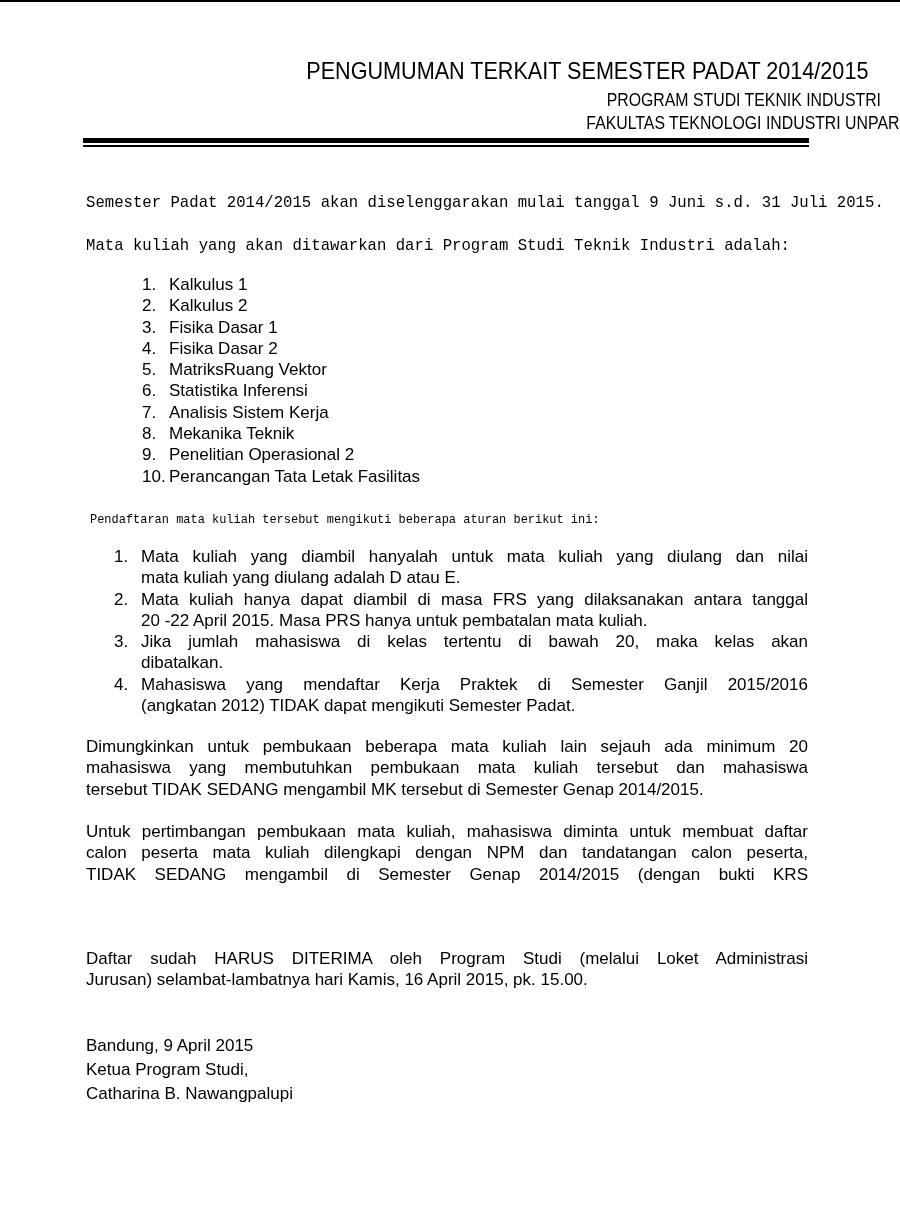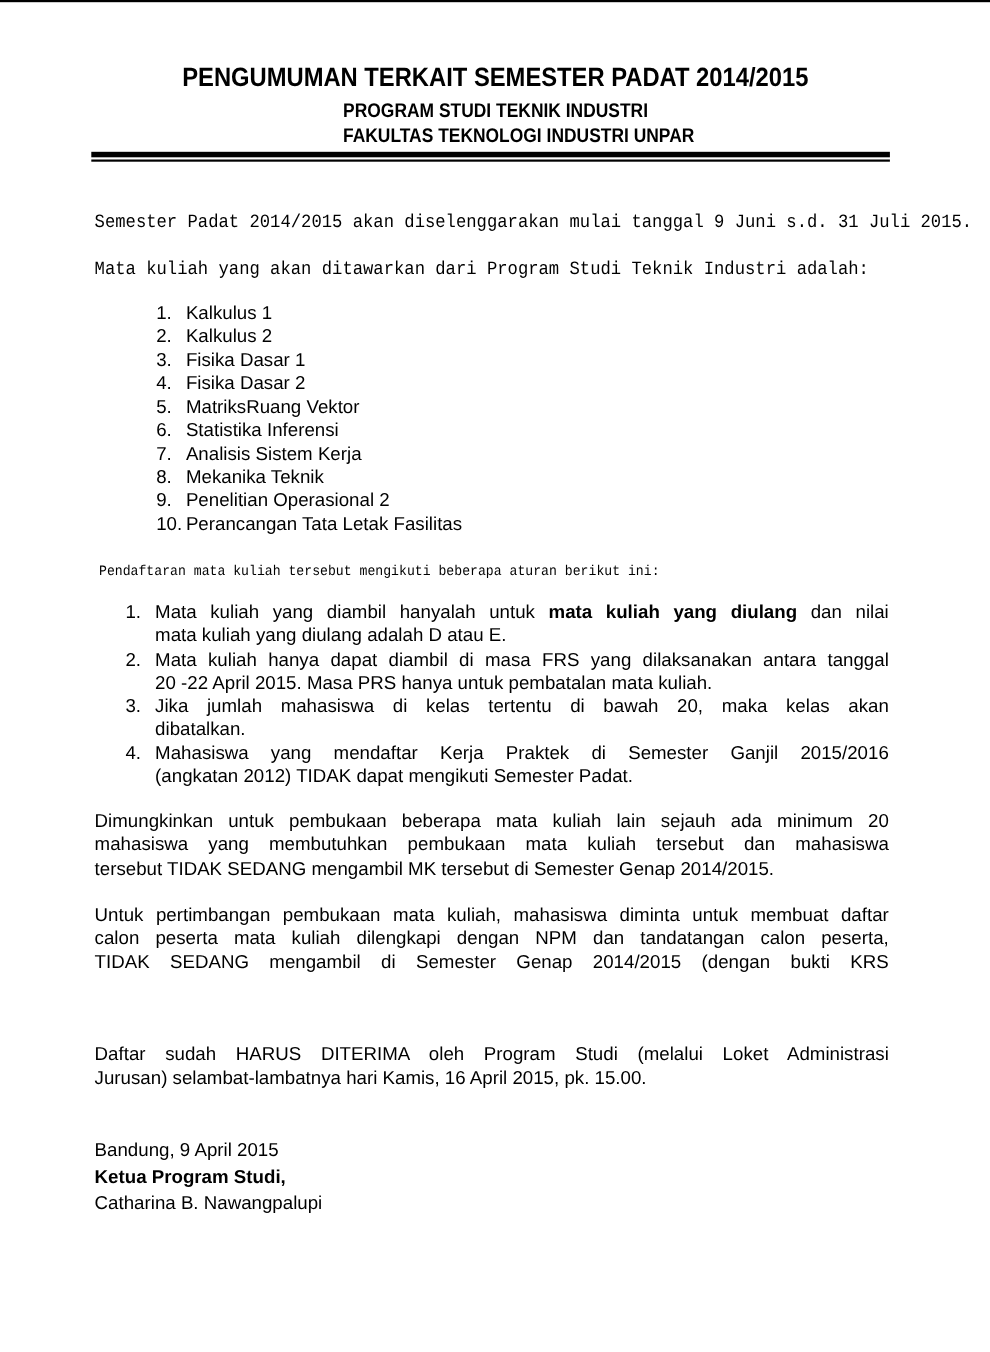--- a/index.html
+++ b/index.html
@@ -1,19 +1,19 @@
 <!DOCTYPE html>
 <html><head>
   <meta charset="utf-8">
   <style>
     html, body { margin: 0; padding: 0; background: #ffffff; }
     body { width: 900px; height: 1229px; position: relative; overflow: hidden;
            font-family: "Liberation Sans", "DejaVu Sans", sans-serif; color: #000; }
     .top-rule { position: absolute; left: 0; top: 0; width: 900px; height: 2px; background: #000; }
-    .hdr { position: absolute; left: 0; width: 900px; text-align: center; font-weight: bold; white-space: nowrap; }
+    .hdr { position: absolute; left: 0; width: 900px; text-align: right; font-weight: normal; white-space: nowrap; }
     .hdr span { display: inline-block; transform-origin: center top; }
     .h1 { top: 57px; font-size: 24px; }
     .h1 span { transform: scaleX(0.90); }
     .h2 { top: 90px; font-size: 18px; }
     .h2 span { transform: scaleX(0.88); }
     .h3 { top: 113px; font-size: 18px; padding-left: 21px; }
     .h3 span { transform: scaleX(0.88); }
     .rule-thick { position: absolute; left: 83px; top: 138px; width: 726px; height: 5px; background: #000; }
     .rule-thin { position: absolute; left: 83px; top: 145px; width: 726px; height: 2px; background: #000; }
 
@@ -24,21 +24,21 @@
     .course { display: flex; white-space: nowrap; }
     .course .num { width: 27px; }
 
     .block { position: absolute; left: 86px; width: 722px; font-size: 17px; line-height: 21.3px; }
     .jl { display: block; text-align: justify; text-align-last: justify; }
     .jl.last { text-align-last: left; }
     .rules { position: absolute; left: 114px; width: 694px; font-size: 17px; line-height: 21.3px; }
     .rule-item { display: flex; }
     .rule-item .num { width: 27px; flex: none; }
     .rule-item .body { flex: 1; }
-    .b { font-weight: bold; }
+    .b { font-weight: normal; }
     .sig { position: absolute; left: 86px; top: 1034px; font-size: 17px; line-height: 24px; white-space: nowrap; }
   </style>
 </head>
 <body>
 
 <div class="top-rule"></div>
 
 <div class="hdr h1"><span>PENGUMUMAN TERKAIT SEMESTER PADAT 2014/2015</span></div>
 <div class="hdr h2"><span>PROGRAM STUDI TEKNIK INDUSTRI</span></div>
 <div class="hdr h3"><span>FAKULTAS TEKNOLOGI INDUSTRI UNPAR</span></div>

